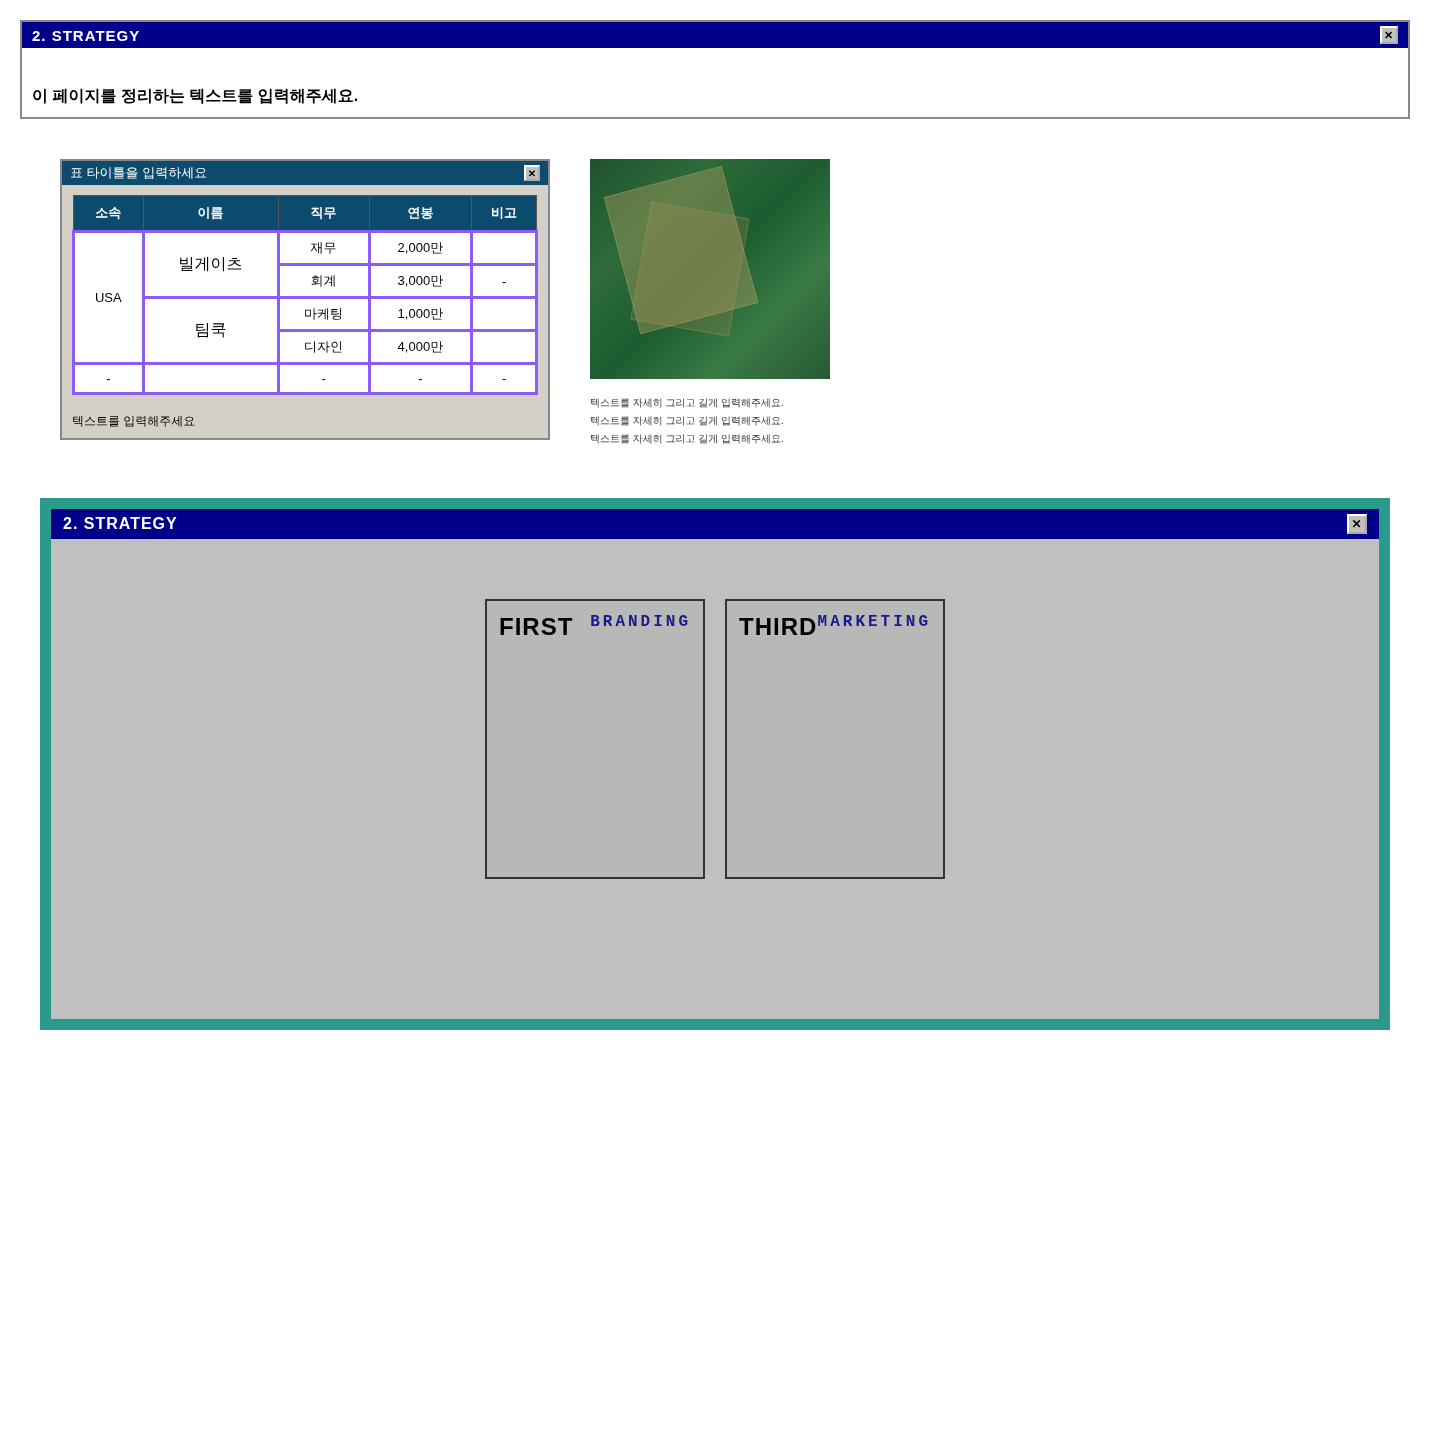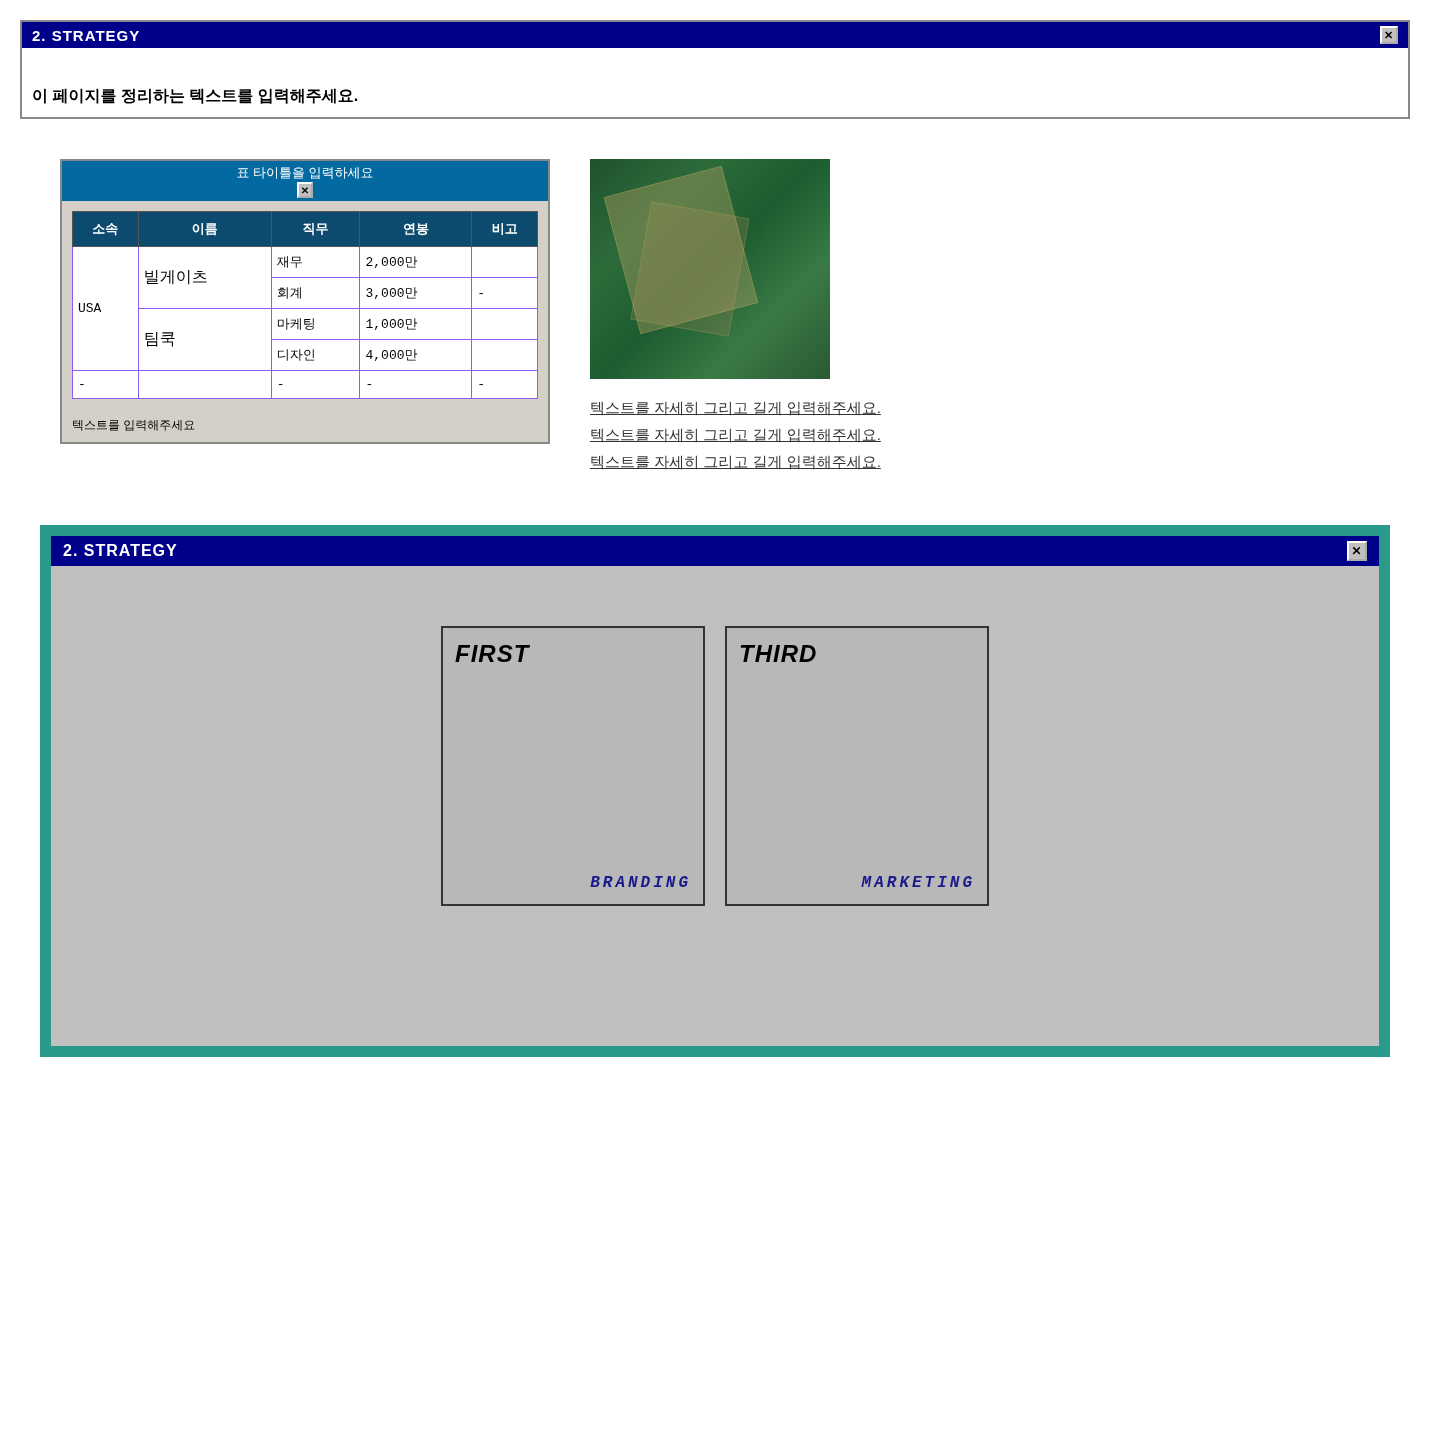--- a/index.html
+++ b/index.html
@@ -64,28 +64,27 @@
 
     
     .table-window {
       border: 2px solid #888;
       background: #d4d0c8;
       width: 490px;
       flex-shrink: 0;
     }
 
     .table-titlebar {
-      background: #0369a1;
+      background: #0c4a6e;
       color: #ffffff;
       font-size: 13px;
-      padding: 3px 24px;
+      padding: 3px 8px;
       display: flex;
       justify-content: space-between;
       align-items: center;
-      flex-direction: column;
     }
 
     .table-titlebar-close {
       background: #c0c0c0;
       border: 2px outset #fff;
       width: 16px;
       height: 16px;
       display: flex;
       align-items: center;
       justify-content: center;
@@ -105,27 +104,26 @@
     .data-table th {
       background: #0c4a6e;
       color: #ffffff;
       padding: 8px 5px;
       font-size: 13px;
       border: 1px solid #555;
       text-align: center;
     }
 
     .data-table td {
-      border: 1px solid #8b5cf6;
+      border: 3px solid #8b5cf6;
       padding: 6px 5px;
-      text-align: left;
+      text-align: center;
       font-size: 13px;
       background: #ffffff;
       vertical-align: middle;
-      font-family: Liberation Mono, monospace;
     }
 
     .data-table .rowspan-cell {
       vertical-align: middle;
     }
 
     .table-footer {
       padding: 8px 10px;
       font-size: 12px;
       color: #000000;
@@ -181,24 +179,23 @@
 
     .title3 {
       font-size: 24px;
       font-weight: bold;
       color: #1a1a8c;
       margin-bottom: 10px;
       letter-spacing: 1px;
     }
 
     .description-text {
-      font-size: 15px;
+      font-size: 10px;
       color: #333;
       line-height: 1.8;
-      text-decoration: underline;
     }
 
     
     .bottom-section {
       background: #2a9b8a;
       border: 3px solid #2a9b8a;
       margin: 20px;
       padding: 8px;
     }
 
@@ -239,28 +236,27 @@
 
     .cards-row {
       display: flex;
       gap: 20px;
       justify-content: center;
     }
 
     .strategy-card {
       background: #b8b8b8;
       border: 2px solid #333;
-      width: 264px;
+      width: 220px;
       height: 280px;
       display: flex;
-      flex-direction: column;
+      flex-direction: row;
       justify-content: space-between;
       padding: 12px;
       position: relative;
-      font-style: italic;
     }
 
     .card-title {
       font-size: 24px;
       font-weight: bold;
       color: #000;
       letter-spacing: 1px;
     }
 
     .card-subtitle {

